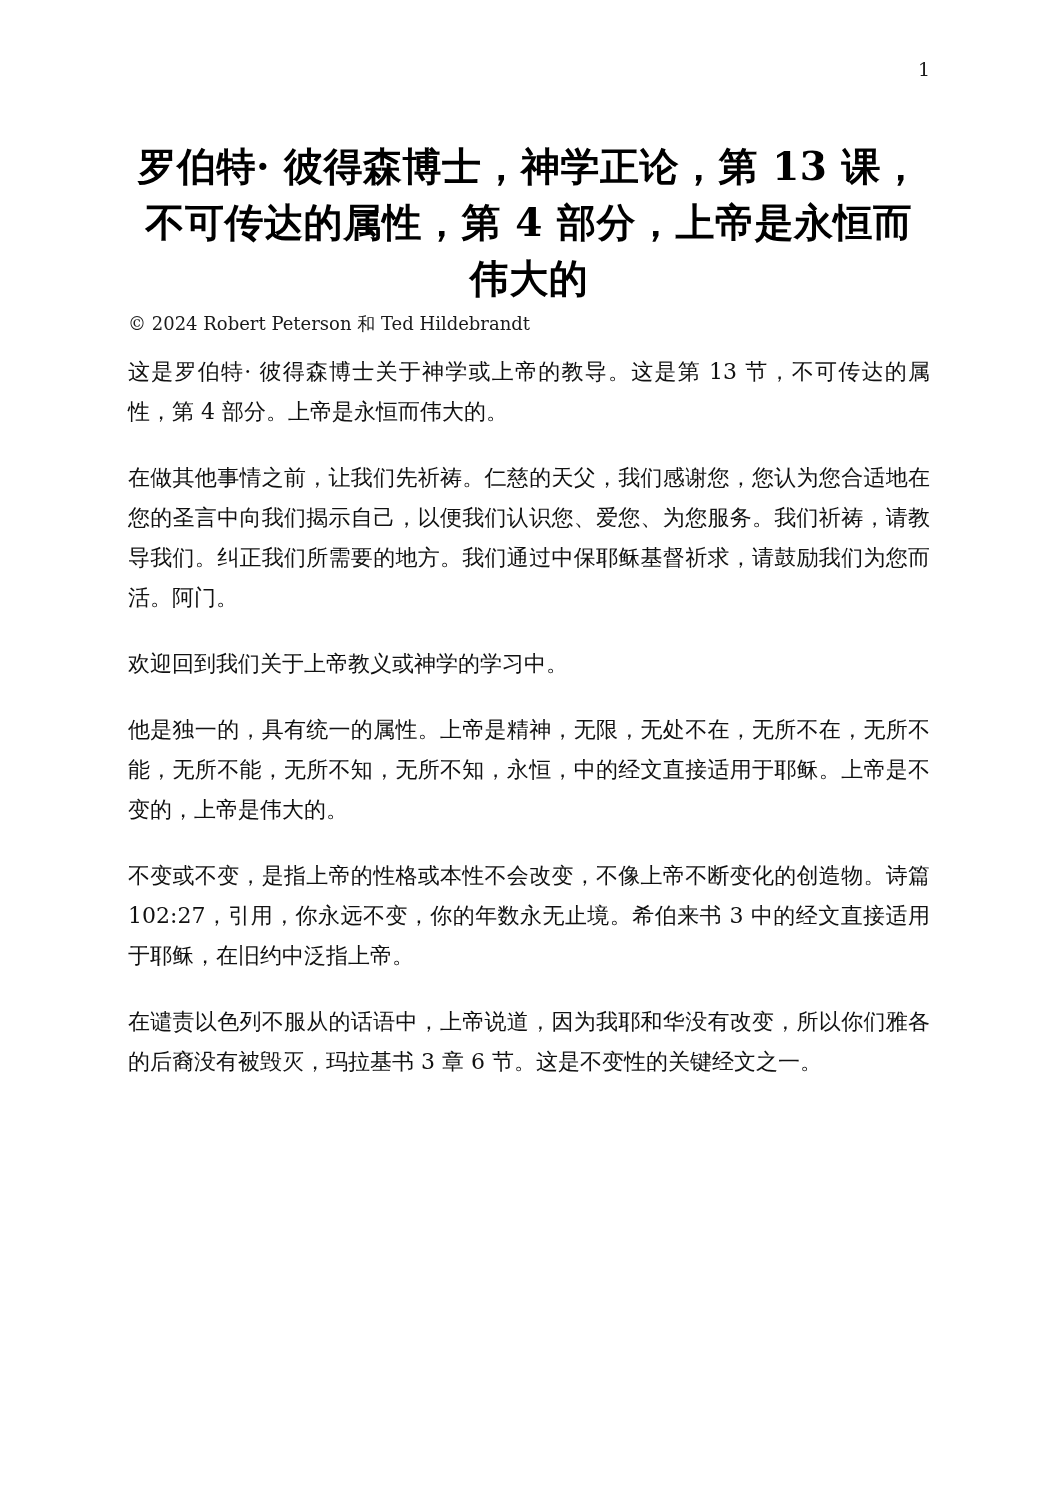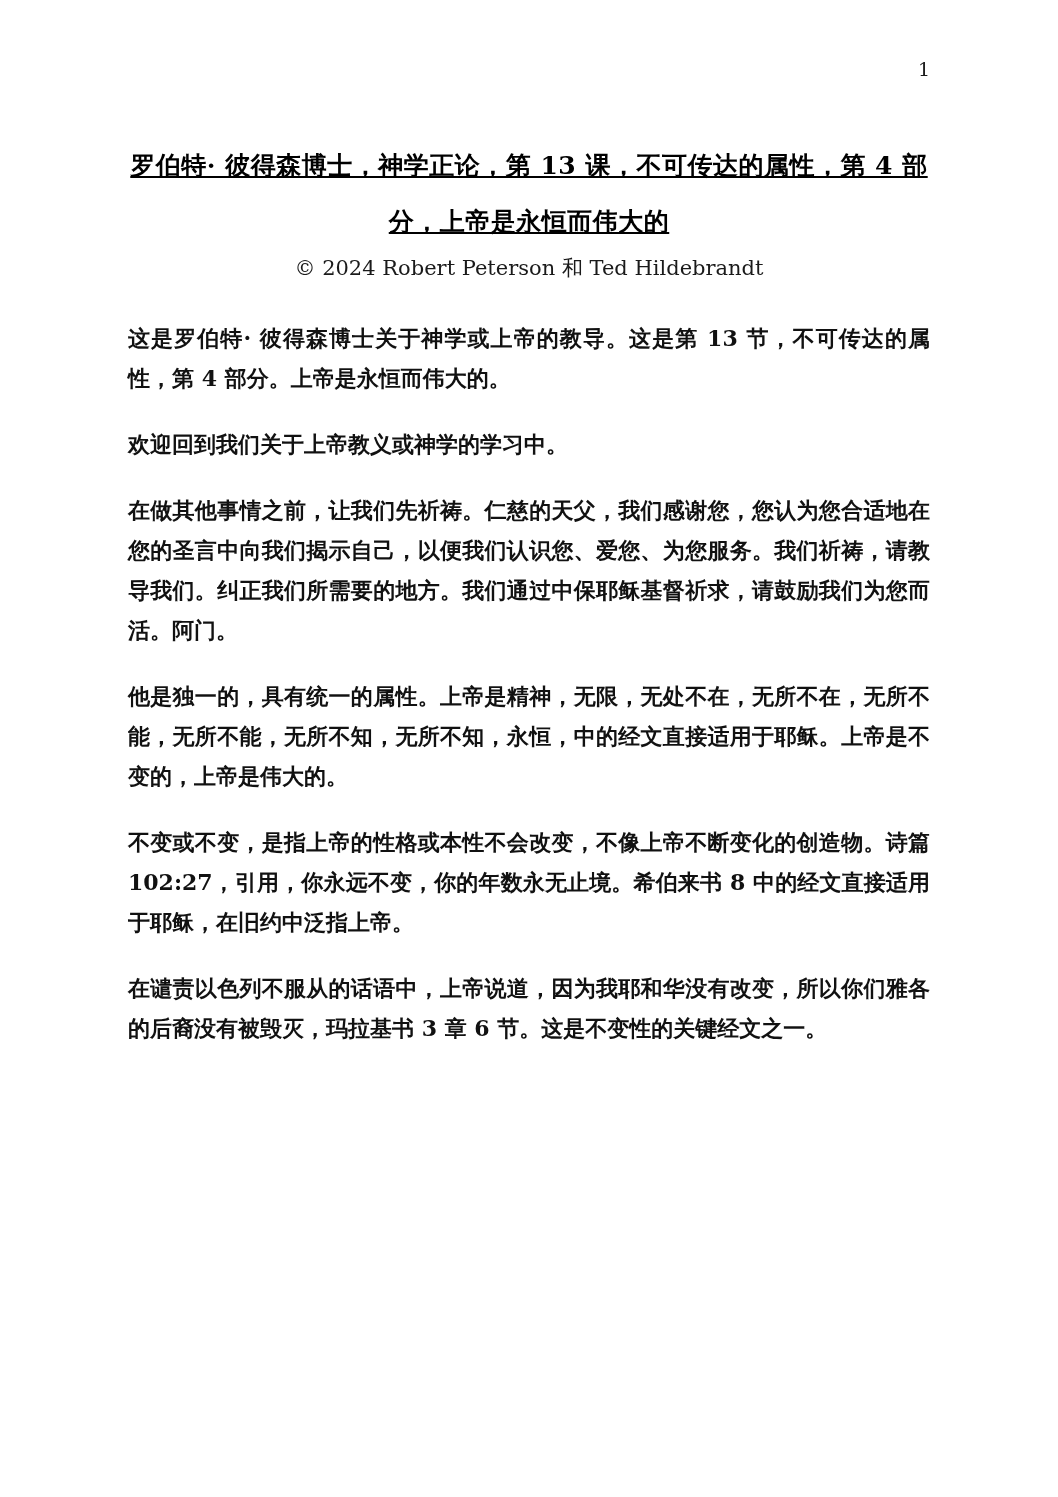--- a/index.html
+++ b/index.html
@@ -19,59 +19,56 @@
     overflow: hidden;
   }
   .page-number {
     text-align: right;
     font-size: 19px;
     line-height: 22px;
     color: #1a1a1a;
   }
   .doc-title {
     margin: 58px 0 6px 0;
-    font-size: 25px;
+    font-size: 39px;
     font-weight: bold;
     line-height: 56px;
     text-align: center;
     color: #000000;
     letter-spacing: 0.5px;
-    text-decoration: underline;
   }
   .copyright {
-    text-align: center;
-    font-size: 21px;
+    text-align: left;
+    font-size: 18px;
     line-height: 24px;
     color: #1a1a1a;
-    margin-bottom: 38px;
   }
   .body-text p {
-    margin: 0 0 26px 0;
+    margin: 16px 0 26px 0;
     font-size: 22px;
     line-height: 40px;
     text-align: justify;
     text-align-last: left;
     text-justify: inter-ideograph;
     color: #111111;
-    font-weight: bold;
   }
 </style>
 </head>
 <body>
 
 <div class="page">
 
   <div class="page-number">1</div>
 
   <h1 class="doc-title">罗伯特· 彼得森博士，神学正论，第 13 课，不可传达的属性，第 4 部分，上帝是永恒而伟大的</h1>
 
   <div class="copyright">© 2024 Robert Peterson 和 Ted Hildebrandt</div>
 
   <div class="body-text">
     <p>这是罗伯特· 彼得森博士关于神学或上帝的教导。这是第 13 节，不可传达的属性，第 4 部分。上帝是永恒而伟大的。</p>
+    <p>在做其他事情之前，让我们先祈祷。仁慈的天父，我们感谢您，您认为您合适地在您的圣言中向我们揭示自己，以便我们认识您、爱您、为您服务。我们祈祷，请教导我们。纠正我们所需要的地方。我们通过中保耶稣基督祈求，请鼓励我们为您而活。阿门。</p>
     <p>欢迎回到我们关于上帝教义或神学的学习中。</p>
-    <p>在做其他事情之前，让我们先祈祷。仁慈的天父，我们感谢您，您认为您合适地在您的圣言中向我们揭示自己，以便我们认识您、爱您、为您服务。我们祈祷，请教导我们。纠正我们所需要的地方。我们通过中保耶稣基督祈求，请鼓励我们为您而活。阿门。</p>
     <p>他是独一的，具有统一的属性。上帝是精神，无限，无处不在，无所不在，无所不能，无所不能，无所不知，无所不知，永恒，中的经文直接适用于耶稣。上帝是不变的，上帝是伟大的。</p>
-    <p>不变或不变，是指上帝的性格或本性不会改变，不像上帝不断变化的创造物。诗篇 102:27，引用，你永远不变，你的年数永无止境。希伯来书 8 中的经文直接适用于耶稣，在旧约中泛指上帝。</p>
+    <p>不变或不变，是指上帝的性格或本性不会改变，不像上帝不断变化的创造物。诗篇 102:27，引用，你永远不变，你的年数永无止境。希伯来书 3 中的经文直接适用于耶稣，在旧约中泛指上帝。</p>
     <p>在谴责以色列不服从的话语中，上帝说道，因为我耶和华没有改变，所以你们雅各的后裔没有被毁灭，玛拉基书 3 章 6 节。这是不变性的关键经文之一。</p>
   </div>
 
 </div>
 
 </body></html>

